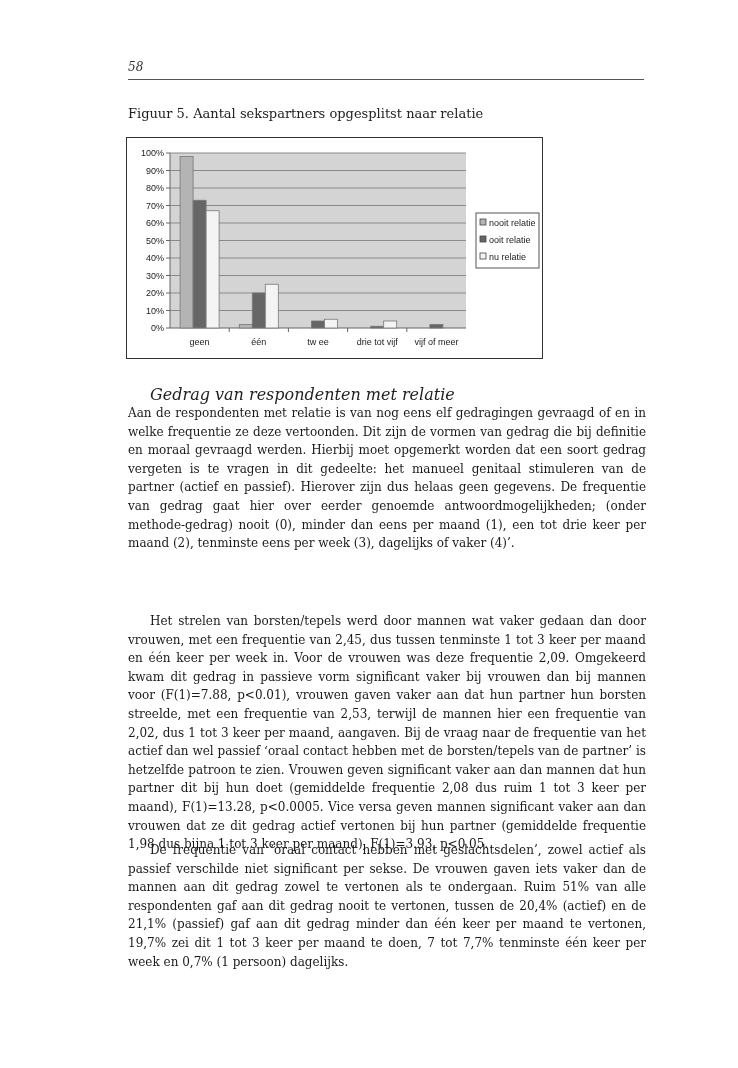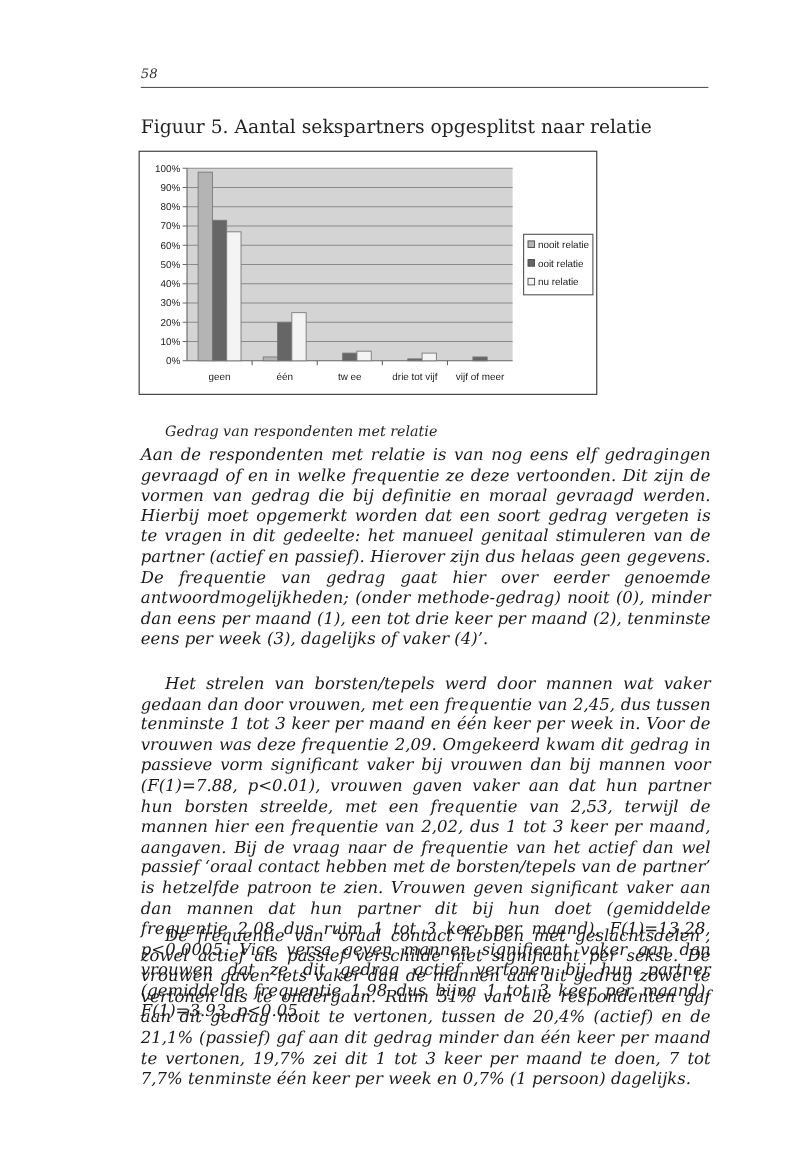--- a/index.html
+++ b/index.html
@@ -7,36 +7,36 @@
   .page-number {
     position: absolute; left: 128px; top: 60px;
     font-family: "DejaVu Serif", serif; font-size: 12px; color: #333; font-style: italic;
   }
   .header-rule {
     position: absolute; left: 128px; top: 79px; width: 516px; height: 0;
     border-top: 1px solid #555;
   }
   .figure-caption {
     position: absolute; left: 128px; top: 106px;
-    font-family: "DejaVu Serif", serif; font-size: 17px; color: #222;
+    font-family: "DejaVu Serif", serif; font-size: 13px; color: #222;
   }
   .chart-frame {
     position: absolute; left: 126px; top: 137px; width: 417px; height: 222px;
     border: 1px solid #333; background: #fff; box-sizing: border-box;
   }
   #chart-svg { position: absolute; left: 0; top: 0; }
   .chart-svg text { font-family: "Liberation Sans", sans-serif; font-size: 9px; fill: #222; }
   .section-heading {
     position: absolute; left: 150px; top: 385px;
-    font-family: "DejaVu Serif", serif; font-style: italic; font-size: 13px; color: #222;
+    font-family: "DejaVu Serif", serif; font-style: italic; font-size: 16px; color: #222;
   }
   .body-text {
     position: absolute; left: 128px; width: 518px;
-    font-family: "DejaVu Serif", serif; font-size: 15px; line-height: 18.6px;
-    color: #1a1a1a; text-align: justify; hyphens: manual; font-style: italic;
+    font-family: "DejaVu Serif", serif; font-size: 12px; line-height: 18.6px;
+    color: #1a1a1a; text-align: justify; hyphens: manual;
   }
   .body-text p { margin: 0; }
   .para1 { top: 404px; }
   .para2 { top: 612px; text-indent: 22px; }
   .para3 { top: 841px; text-indent: 22px; }
 </style>
 </head>
 <body>
 
 <div class="page-number">58</div>

